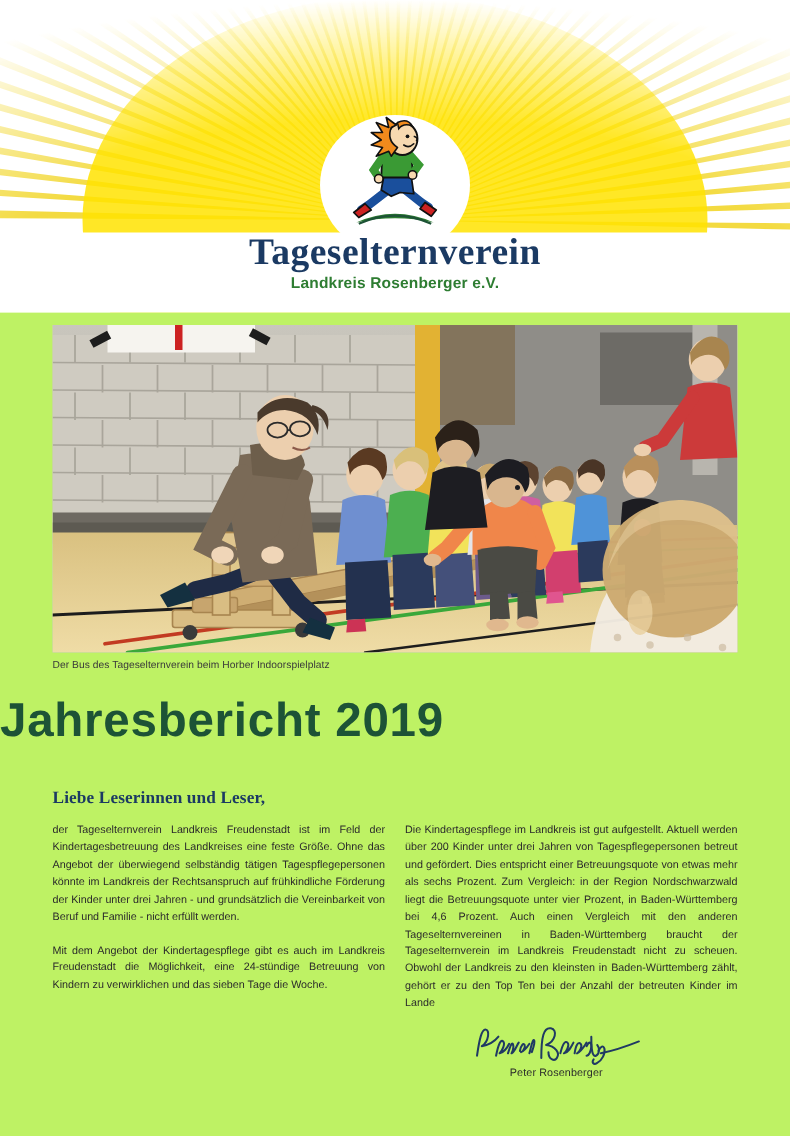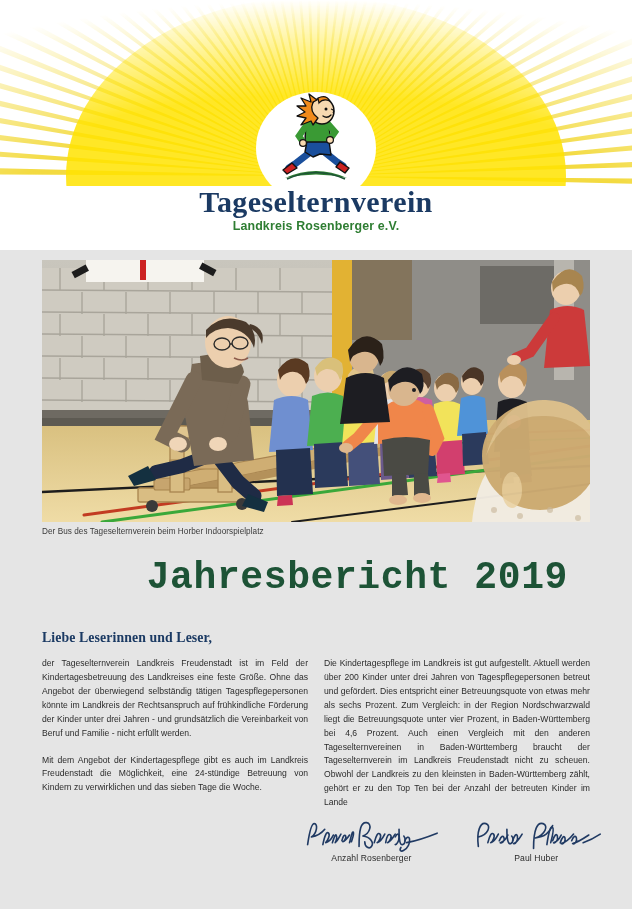--- a/index.html
+++ b/index.html
@@ -13,21 +13,21 @@
     position: relative;
     overflow: hidden;
     font-family: "Liberation Sans", sans-serif;
     -webkit-font-smoothing: antialiased;
   }
 
   
   .page {
     position: absolute;
     inset: 0;
-    background: #e5e5e5;
+    background: #bef264;
   }
 
   
   .header-band {
     position: absolute;
     top: 0; left: 0;
     width: 632px;
     height: 250px;
     overflow: hidden;
     background: #ffffff;
@@ -91,22 +91,22 @@
     color: #3a3a3a;
     letter-spacing: 0.05px;
     font-family: "Liberation Sans", sans-serif;
   }
 
   
   .doc-title {
     position: absolute;
     left: 0; top: 556px;
     width: 568px;
-    text-align: right;
-    font-family: Liberation Mono, monospace;
+    text-align: left;
+    font-family: Liberation Sans, sans-serif;
     font-weight: bold;
     font-size: 38px;
     color: #1d5336;
     letter-spacing: 0.6px;
   }
 
   
   .salutation {
     position: absolute;
     left: 42px;
@@ -571,35 +571,17 @@
           <path d="M52 28 C54 20 55 16 56 17 C57 19 55 24 54 27"></path>
           <path d="M62 32 C62 14 64 6 70 7 C76 8 74 18 66 21 C74 22 78 28 75 32 C73 35 68 33 68 27"></path>
           <path d="M78 28 C80 20 82 17 84 19 C86 21 83 27 81 28 C85 27 87 23 89 19"></path>
           <path d="M90 28 C91 21 93 18 95 20 C97 22 94 27 92 28 C96 26 98 22 100 19"></path>
           <path d="M100 22 C102 18 104 18 104 22 C104 26 102 30 100 30"></path>
           <path d="M104 14 C104 26 105 31 108 30 C111 29 111 23 109 21"></path>
           <path d="M110 26 C112 22 114 21 115 24 C116 28 113 34 109 36 C106 38 104 36 106 33"></path>
           <path d="M112 28 C122 26 134 22 144 18"></path>
         </g>
       </svg>
-      <div class="sig-name">Anzahl Rosenberger</div>
-    </div>
-    <div class="sig-col">
-      <svg class="sig-ink" viewBox="0 0 150 42">
-        <g fill="none" stroke="#203a63" stroke-width="1.7" stroke-linecap="round" stroke-linejoin="round">
-          <path d="M14 32 C12 16 16 6 22 8 C28 10 24 20 14 22"></path>
-          <path d="M24 28 C26 20 28 17 30 19 C32 21 29 27 27 28 C31 27 33 23 35 19"></path>
-          <path d="M36 26 C38 21 40 20 41 23 C42 26 39 29 37 28 C41 27 43 24 45 20"></path>
-          <path d="M44 14 C44 24 45 30 48 29 C51 28 51 23 49 21"></path>
-          <path d="M50 26 C52 20 54 18 55 21 C56 25 53 30 51 29 C55 28 57 24 60 19"></path>
-          <path d="M72 34 C72 14 76 6 82 8 C88 10 84 20 74 23 C84 22 88 18 92 10"></path>
-          <path d="M86 30 C88 16 90 10 92 12 C94 14 91 24 90 28"></path>
-          <path d="M92 26 C94 20 96 18 97 21 C98 25 95 29 93 28 C97 27 99 24 101 20"></path>
-          <path d="M100 28 C102 22 104 20 105 23 C106 27 103 30 101 29 C106 28 110 24 114 19"></path>
-          <path d="M112 26 C114 21 116 20 117 23 C118 27 115 30 113 29 C118 28 124 24 130 20"></path>
-          <path d="M124 28 C130 26 136 23 142 19"></path>
-        </g>
-      </svg>
-      <div class="sig-name">Paul Huber</div>
+      <div class="sig-name">Peter Rosenberger</div>
     </div>
   </div>
 
 </div>
 
 </body></html>

